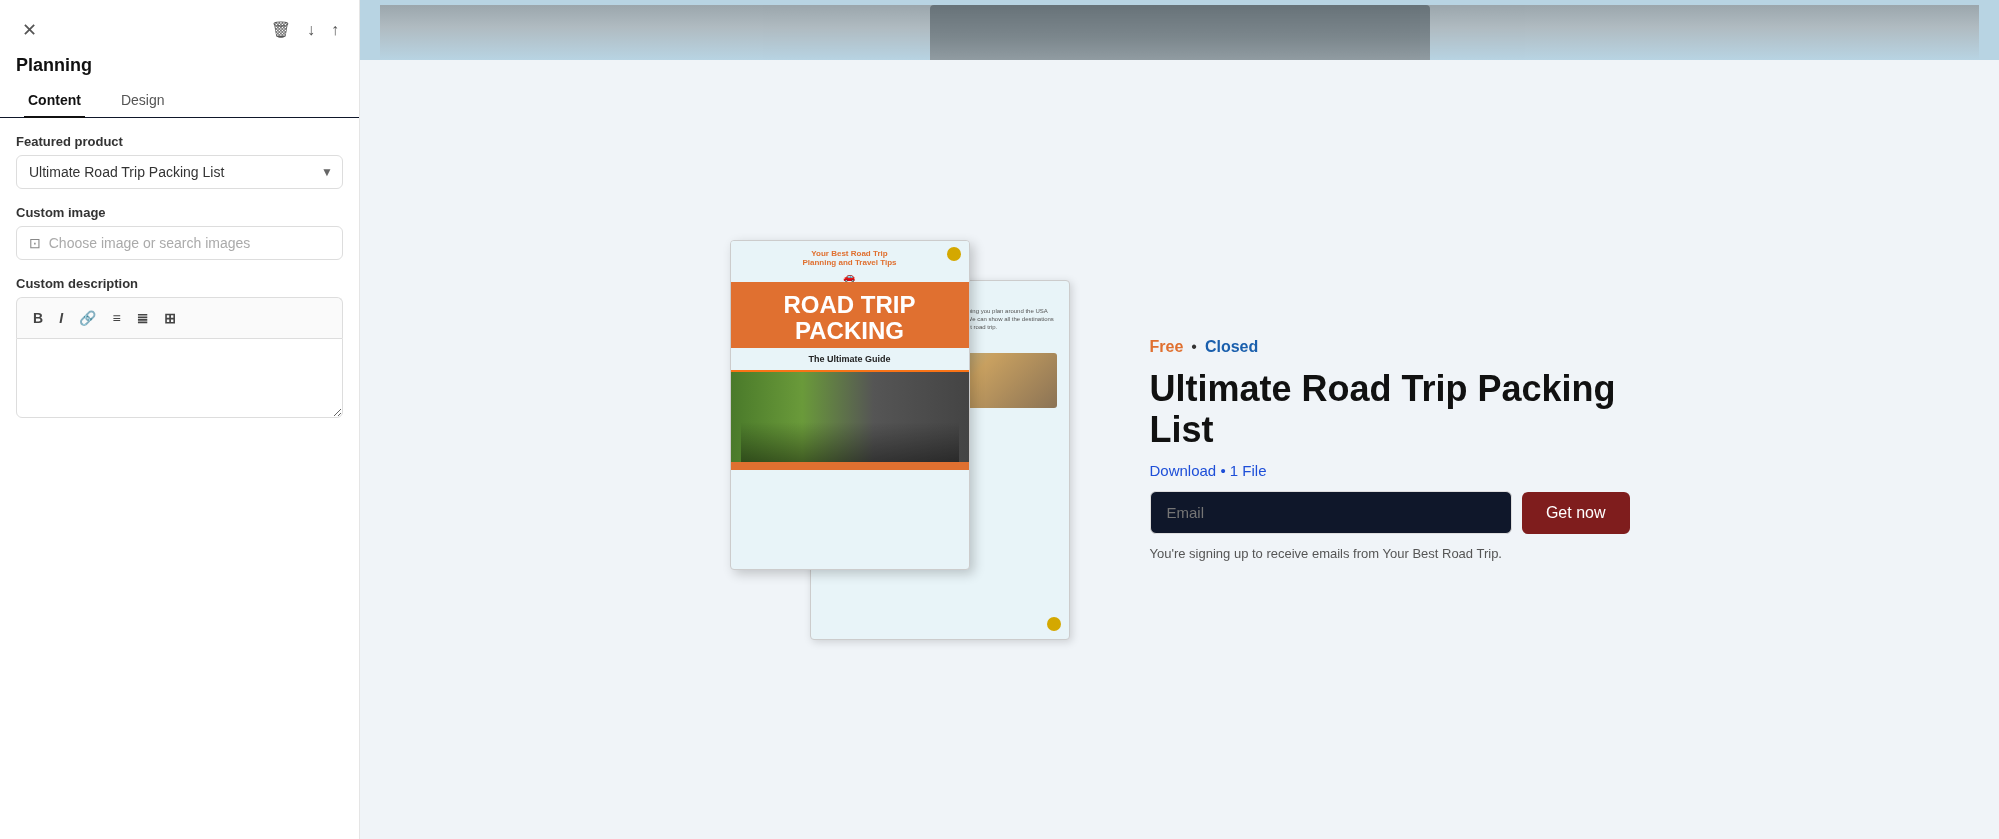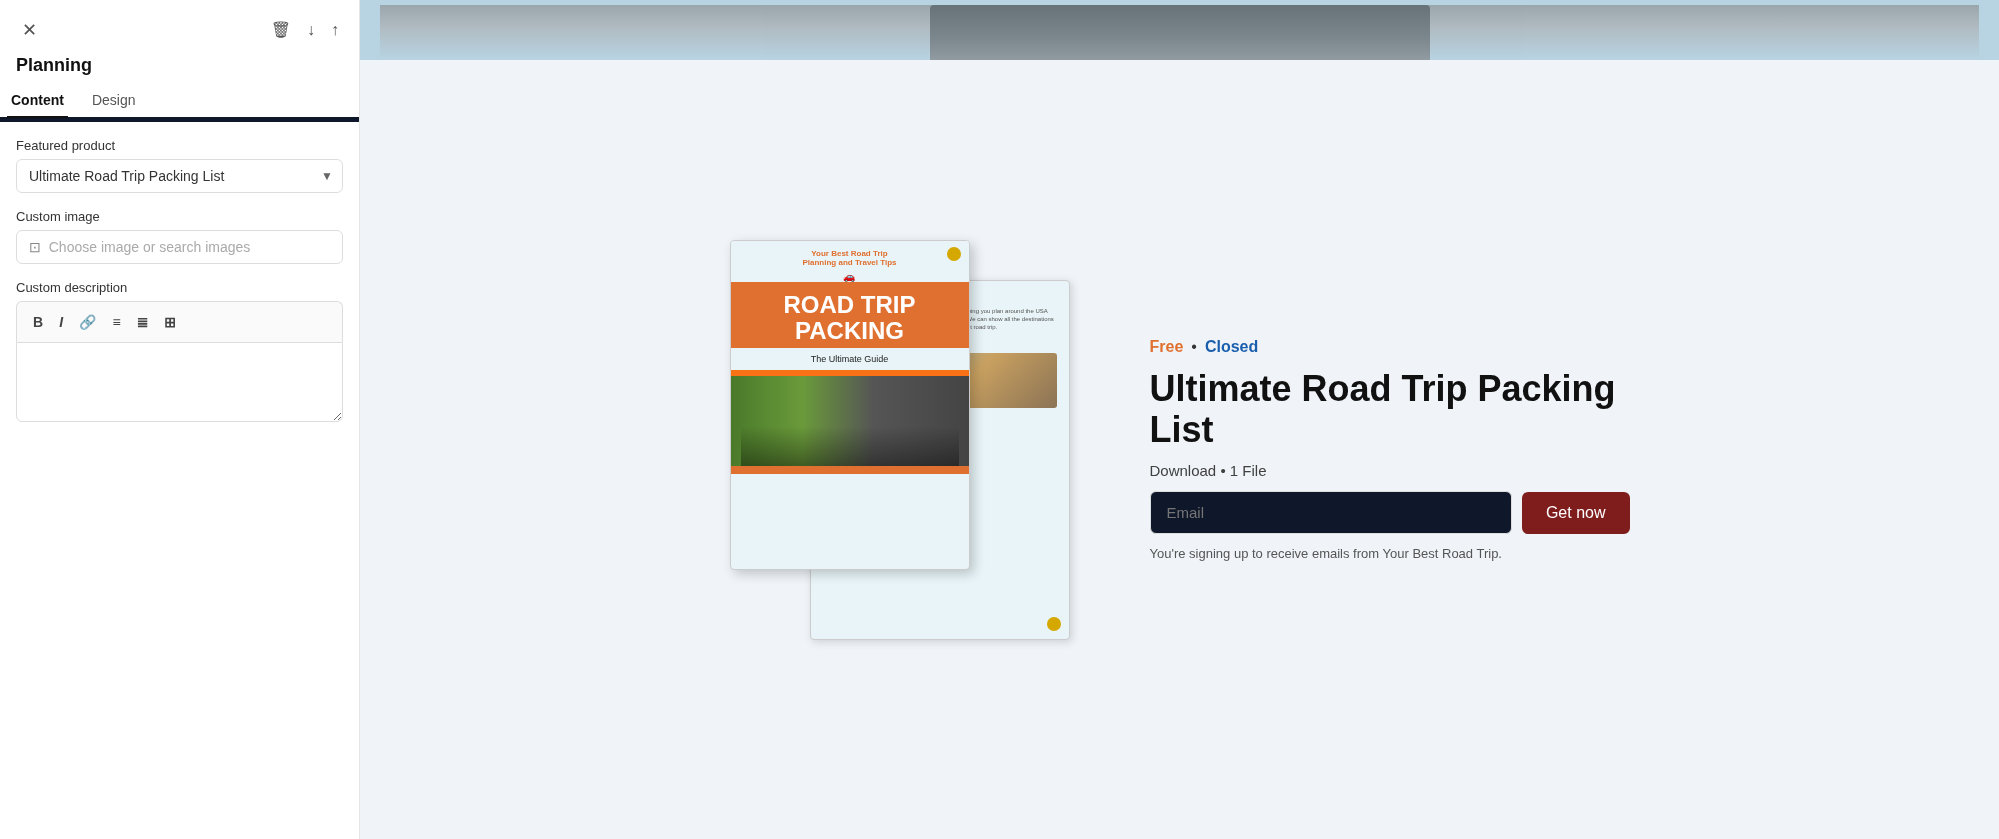--- a/index.html
+++ b/index.html
@@ -52,23 +52,23 @@
 
     .panel-title {
       padding: 12px 16px 0;
       font-size: 18px;
       font-weight: 700;
       color: #111;
     }
 
     .tabs {
       display: flex;
-      gap: 4px;
-      padding: 8px 7px 0;
-      border-bottom: 5px solid #0f172a;
+      gap: 16px;
+      padding: 8px 24px 0;
+      border-bottom: 1px solid #0f172a;
     }
 
     .tab {
       padding: 8px 4px;
       margin-right: 16px;
       font-size: 14px;
       cursor: pointer;
       color: #555;
       border-bottom: 2px solid transparent;
       margin-bottom: -1px;
@@ -81,21 +81,21 @@
 
     .panel-body {
       padding: 16px;
       display: flex;
       flex-direction: column;
       gap: 16px;
     }
 
     .field-label {
       font-size: 13px;
-      font-weight: 400;
+      font-weight: 700;
       color: #333;
       margin-bottom: 6px;
     }
 
     .select-wrapper {
       position: relative;
     }
 
     .select-field {
       width: 100%;
@@ -261,24 +261,24 @@
       font-weight: 900;
       text-align: center;
       padding: 10px 8px 4px;
       line-height: 1.1;
       text-transform: uppercase;
     }
 
     .book-front-subtitle {
       text-align: center;
       font-size: 9px;
-      font-weight: 400;
+      font-weight: 700;
       color: #222;
       padding: 6px 0;
-      border-bottom: 6px solid #f97316;
+      border-bottom: 2px solid #f97316;
     }
 
     .book-front-image {
       width: 100%;
       height: 90px;
       background: linear-gradient(135deg, #5a8a3c 20%, #7ab050 50%, #888 50%, #666 100%);
       position: relative;
       overflow: hidden;
     }
 
@@ -389,21 +389,21 @@
 
     .product-title {
       font-size: 36px;
       font-weight: 900;
       color: #111;
       line-height: 1.15;
     }
 
     .product-meta {
       font-size: 15px;
-      color: #404040;
+      color: #1d4ed8;
     }
 
     .email-row {
       display: flex;
       gap: 10px;
       align-items: center;
     }
 
     .email-input {
       flex: 1;

